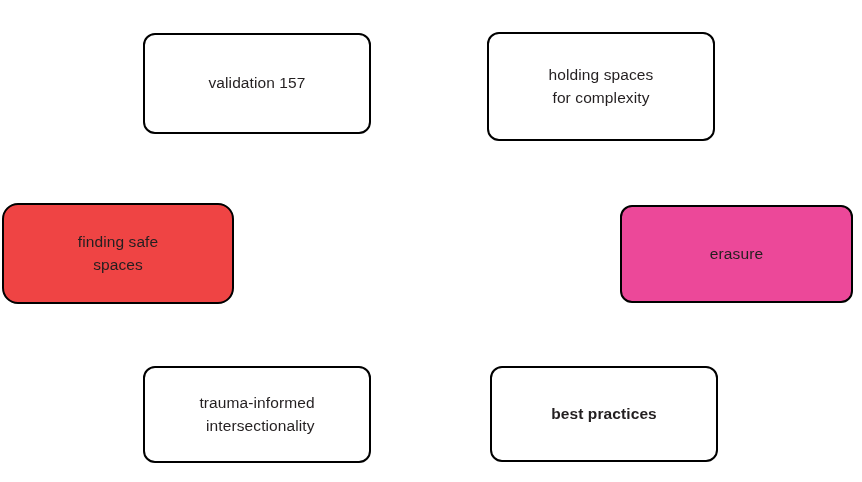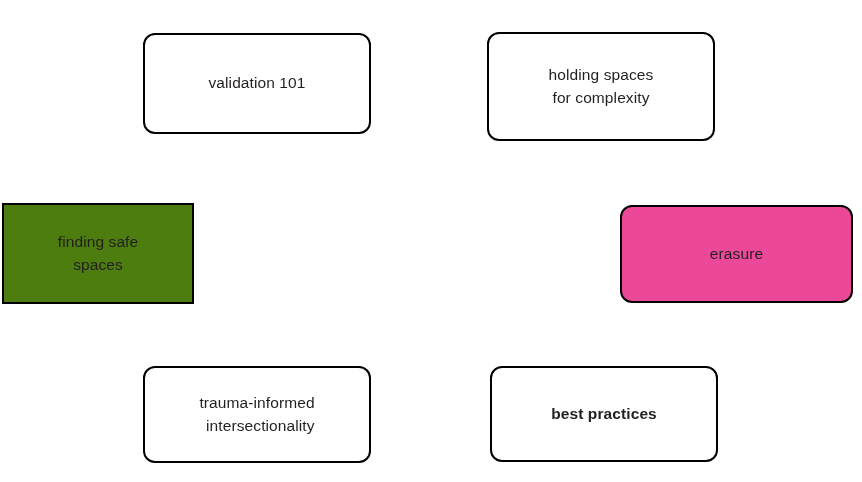--- a/index.html
+++ b/index.html
@@ -33,27 +33,27 @@
     letter-spacing: 0.1px;
     white-space: pre-line;
     padding: 0 8px;
   }
 </style>
 </head>
 <body>
 
 <div id="canvas" style="width: 862px; height: 482px; background: rgb(255, 255, 255);">
     <div class="node" style="left: 143px; top: 33px; width: 228px; height: 101px; border-color: rgb(0, 0, 0); background: rgb(255, 255, 255); border-width: 2px; border-radius: 12px;">
-      <div class="node-label" style="color: rgb(35, 31, 32);">validation 101</div>
+      <div class="node-label" style="color: rgb(35, 31, 32);">validation 157</div>
     </div>
     <div class="node" style="left: 487px; top: 32px; width: 228px; height: 109px; border-color: rgb(0, 0, 0); background: rgb(255, 255, 255); border-width: 2px; border-radius: 12px;">
       <div class="node-label" style="color: rgb(35, 31, 32);">holding spaces
 for complexity</div>
     </div>
-    <div class="node" style="left: 2px; top: 203px; width: 192px; height: 101px; border-color: rgb(0, 0, 0); background: #4d7c0f; border-width: 2px; border-radius: 0;">
+    <div class="node" style="left: 2px; top: 203px; width: 232px; height: 101px; border-color: rgb(0, 0, 0); background: #ef4444; border-width: 2px; border-radius: 16px;">
       <div class="node-label" style="color: rgb(35, 31, 32);">finding safe
 spaces</div>
     </div>
     <div class="node" style="left: 620px; top: 205px; width: 233px; height: 98px; border-color: rgb(0, 0, 0); background: #ec4899; border-width: 2px; border-radius: 12px;">
       <div class="node-label" style="color: rgb(35, 31, 32);">erasure</div>
     </div>
     <div class="node" style="left: 143px; top: 366px; width: 228px; height: 97px; border-color: rgb(0, 0, 0); background: rgb(255, 255, 255); border-width: 2px; border-radius: 12px; text-align: right;">
       <div class="node-label" style="color: rgb(35, 31, 32);">trauma-informed
 intersectionality</div>
     </div>

